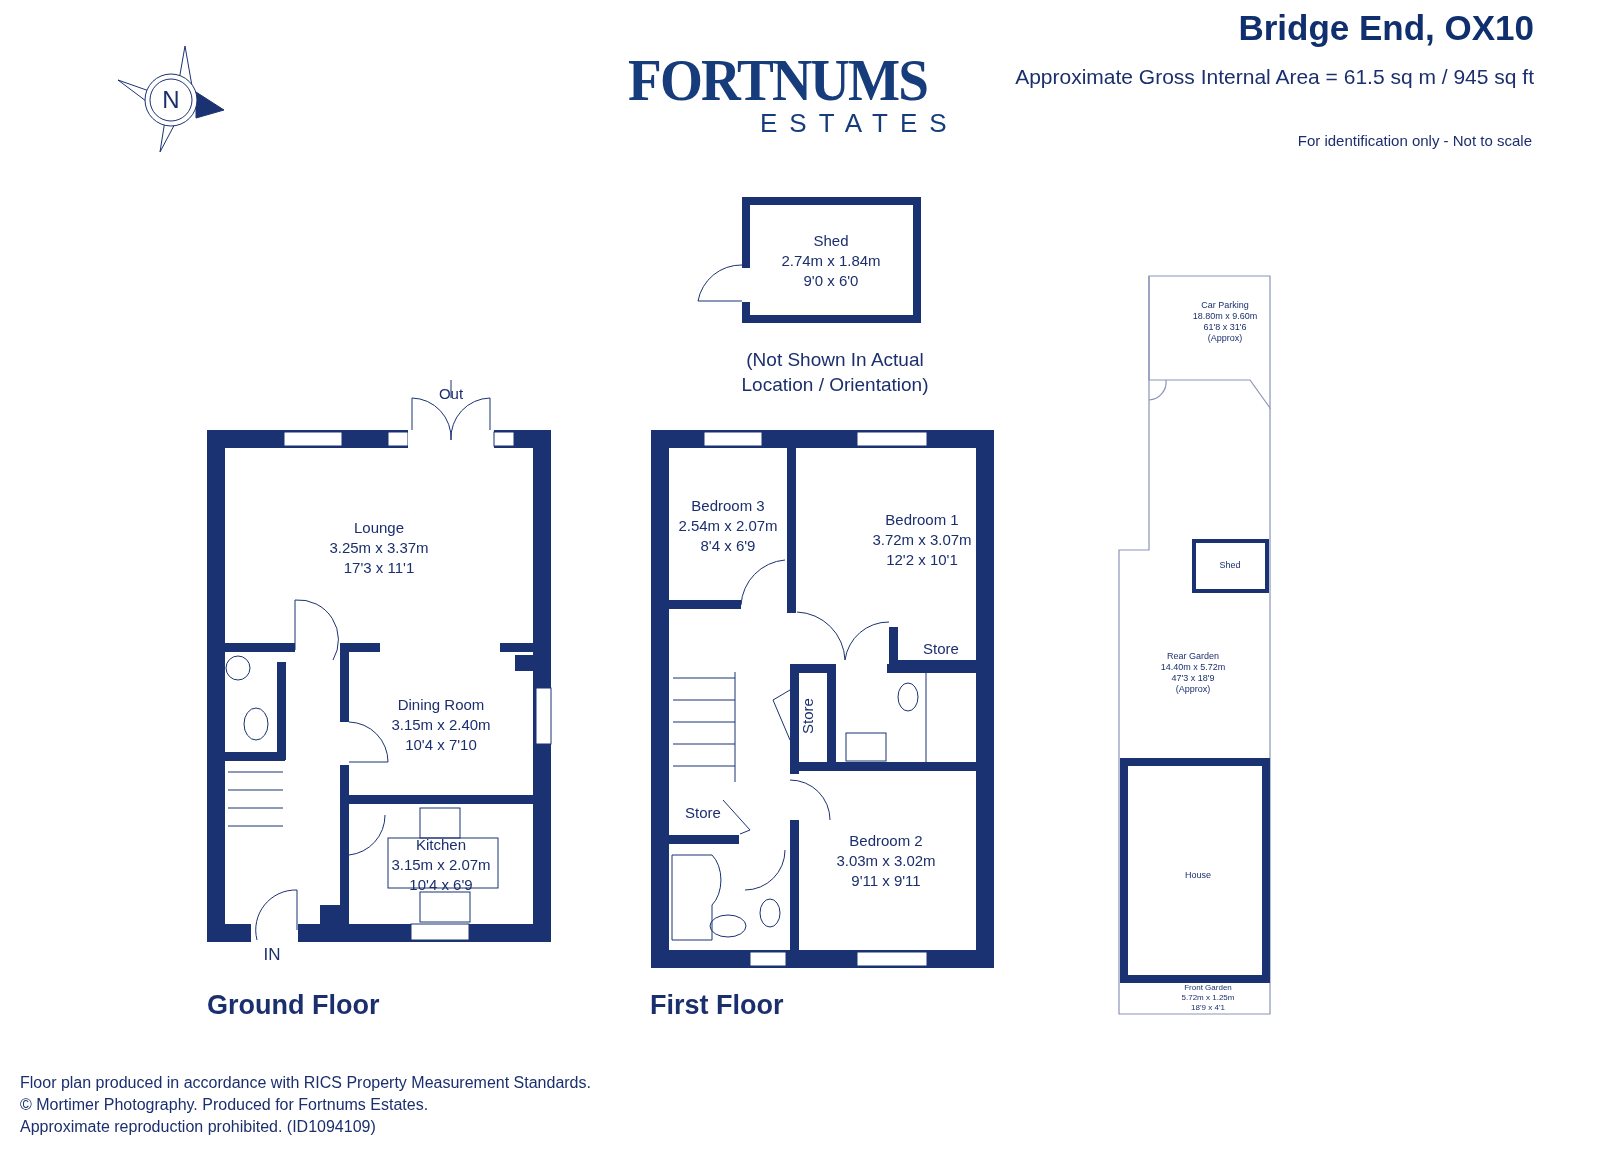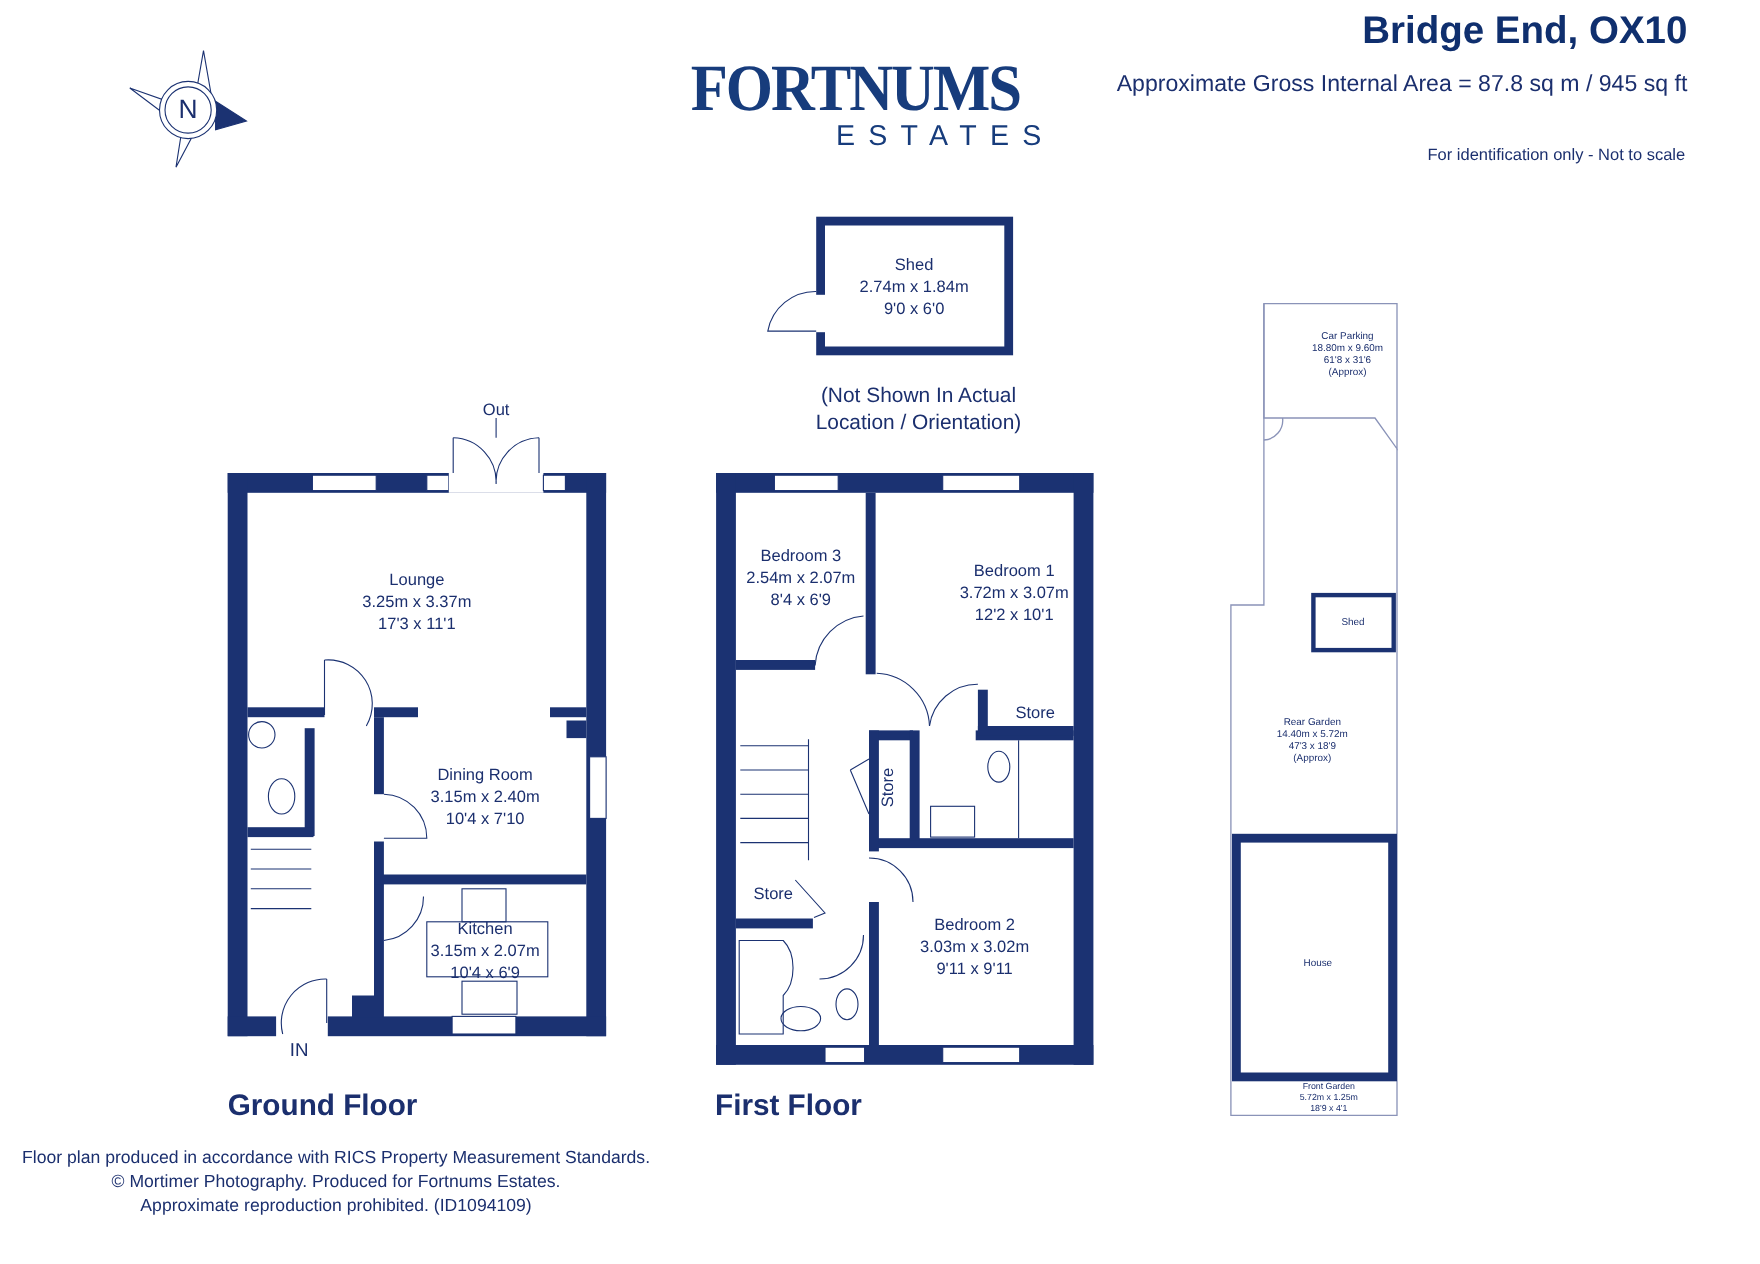--- a/index.html
+++ b/index.html
@@ -15,21 +15,21 @@
   .lbl.small{font-size:9px;line-height:11px;}
   .lbl.tiny{font-size:8px;line-height:10px;}
   .floor{position:absolute;font-size:27px;font-weight:bold;color:#1b2f6e;}
   .note{position:absolute;left:20px;font-size:16px;line-height:22px;color:#1b2f6e;}
 </style>
 </head>
 <body>
 
 <div class="abs title">Bridge End, OX10</div>
 <div class="abs area">
-  <div>Approximate Gross Internal Area = 87.8 sq m / 945 sq ft</div>
+  <div>Approximate Gross Internal Area = 61.5 sq m / 945 sq ft</div>
 </div>
 <div class="abs ident">For identification only - Not to scale</div>
 
 <div class="abs logo-main">FORTNUMS</div>
 <div class="abs logo-sub">ESTATES</div>
 
 <svg width="1600" height="1149" viewBox="0 0 1600 1149">
 
   <g stroke="#1b3272" stroke-width="1" fill="none">
     <polygon points="185,46 178,86 192,86"></polygon>
@@ -137,21 +137,21 @@
 <div class="lbl" style="left:831px;top:231px;">
   <div>Shed</div>
   <div>2.74m x 1.84m</div>
   <div>9'0 x 6'0</div>
 </div>
 <div class="lbl" style="left:835px;top:347px;font-size:19px;line-height:25px;">
   <div>(Not Shown In Actual</div>
   <div>Location / Orientation)</div>
 </div>
 
-<div class="lbl" style="left:451px;top:363px;">Out</div>
+<div class="lbl" style="left:451px;top:384px;">Out</div>
 <div class="lbl" style="left:272px;top:945px;font-size:17px;">IN</div>
 <div class="lbl" style="left:379px;top:518px;">
   <div>Lounge</div>
   <div>3.25m x 3.37m</div>
   <div>17'3 x 11'1</div>
 </div>
 <div class="lbl" style="left:441px;top:695px;">
   <div>Dining Room</div>
   <div>3.15m x 2.40m</div>
   <div>10'4 x 7'10</div>
@@ -199,17 +199,17 @@
   <div>Front Garden</div>
   <div>5.72m x 1.25m</div>
   <div>18'9 x 4'1</div>
 </div>
 
 <div class="lbl" style="left:171px;top:86px;font-size:24px;line-height:28px;">N</div>
 
 <div class="floor" style="left:207px;top:990px;">Ground Floor</div>
 <div class="floor" style="left:650px;top:990px;">First Floor</div>
 
-<div class="note" style="top:1042px;text-align:center;">
+<div class="note" style="top:1072px;">
   <div>Floor plan produced in accordance with RICS Property Measurement Standards.</div>
   <div>© Mortimer Photography. Produced for Fortnums Estates.</div>
   <div>Approximate reproduction prohibited. (ID1094109)</div>
 </div>
 
 </body></html>

